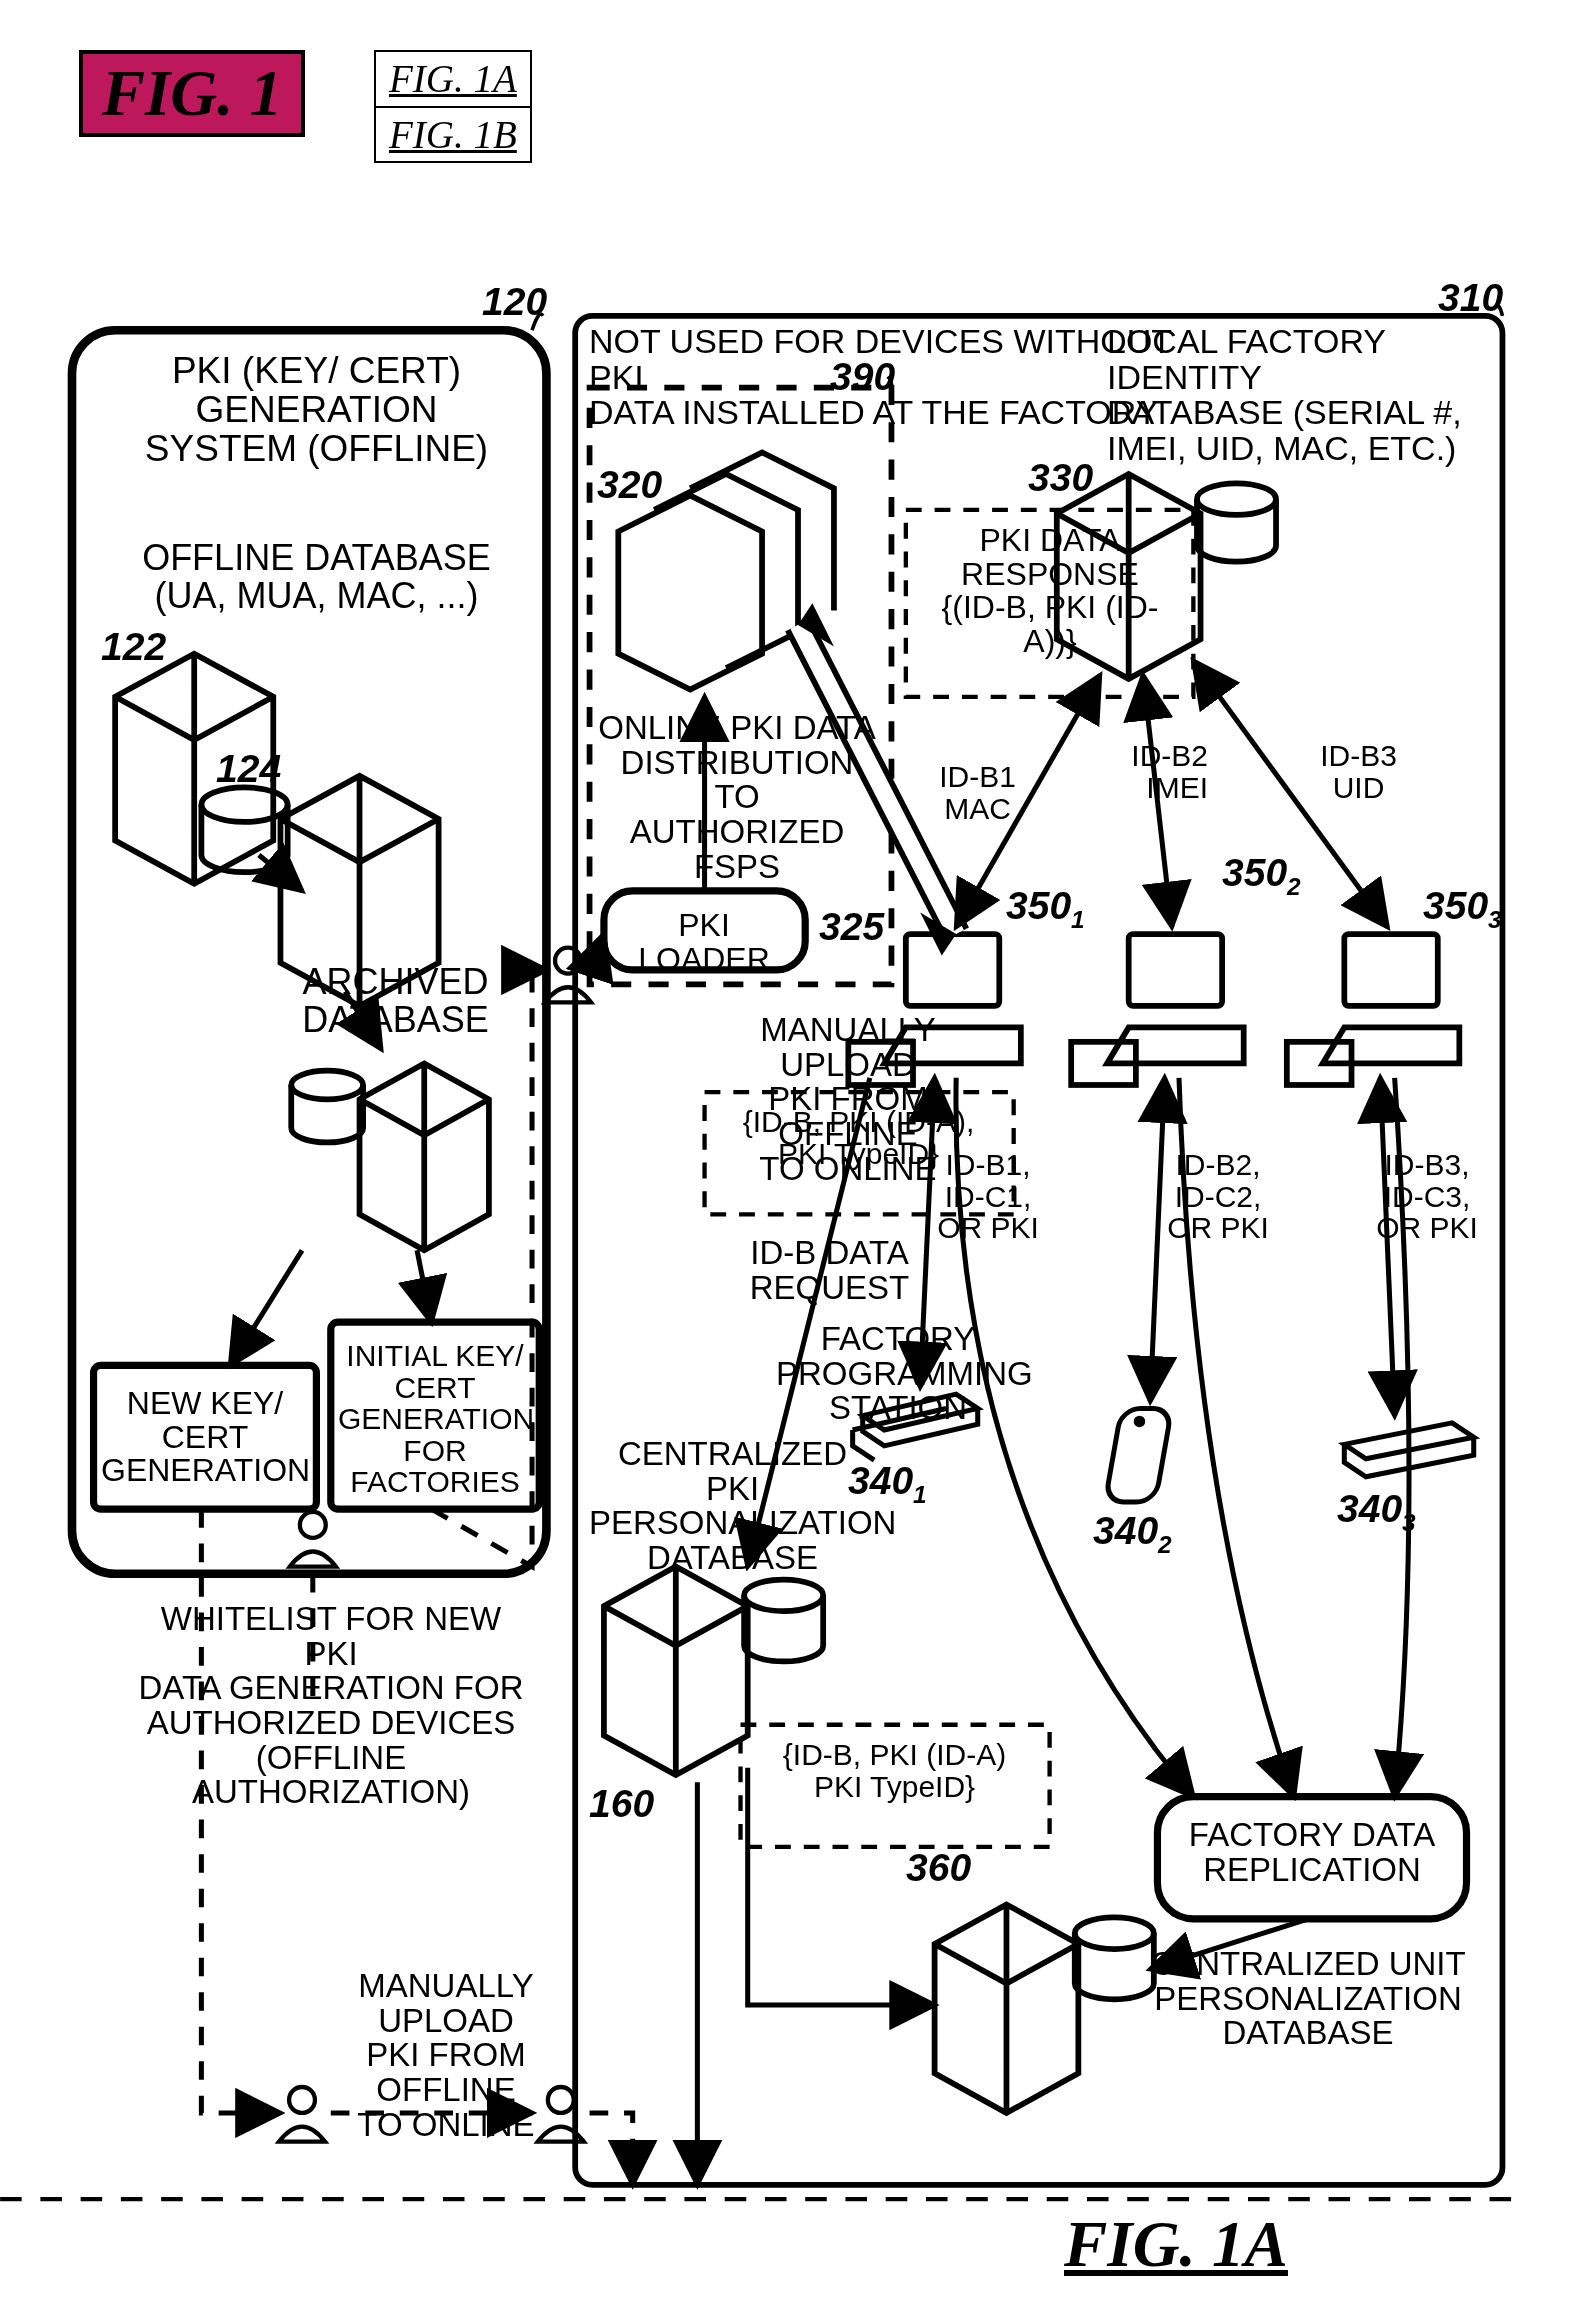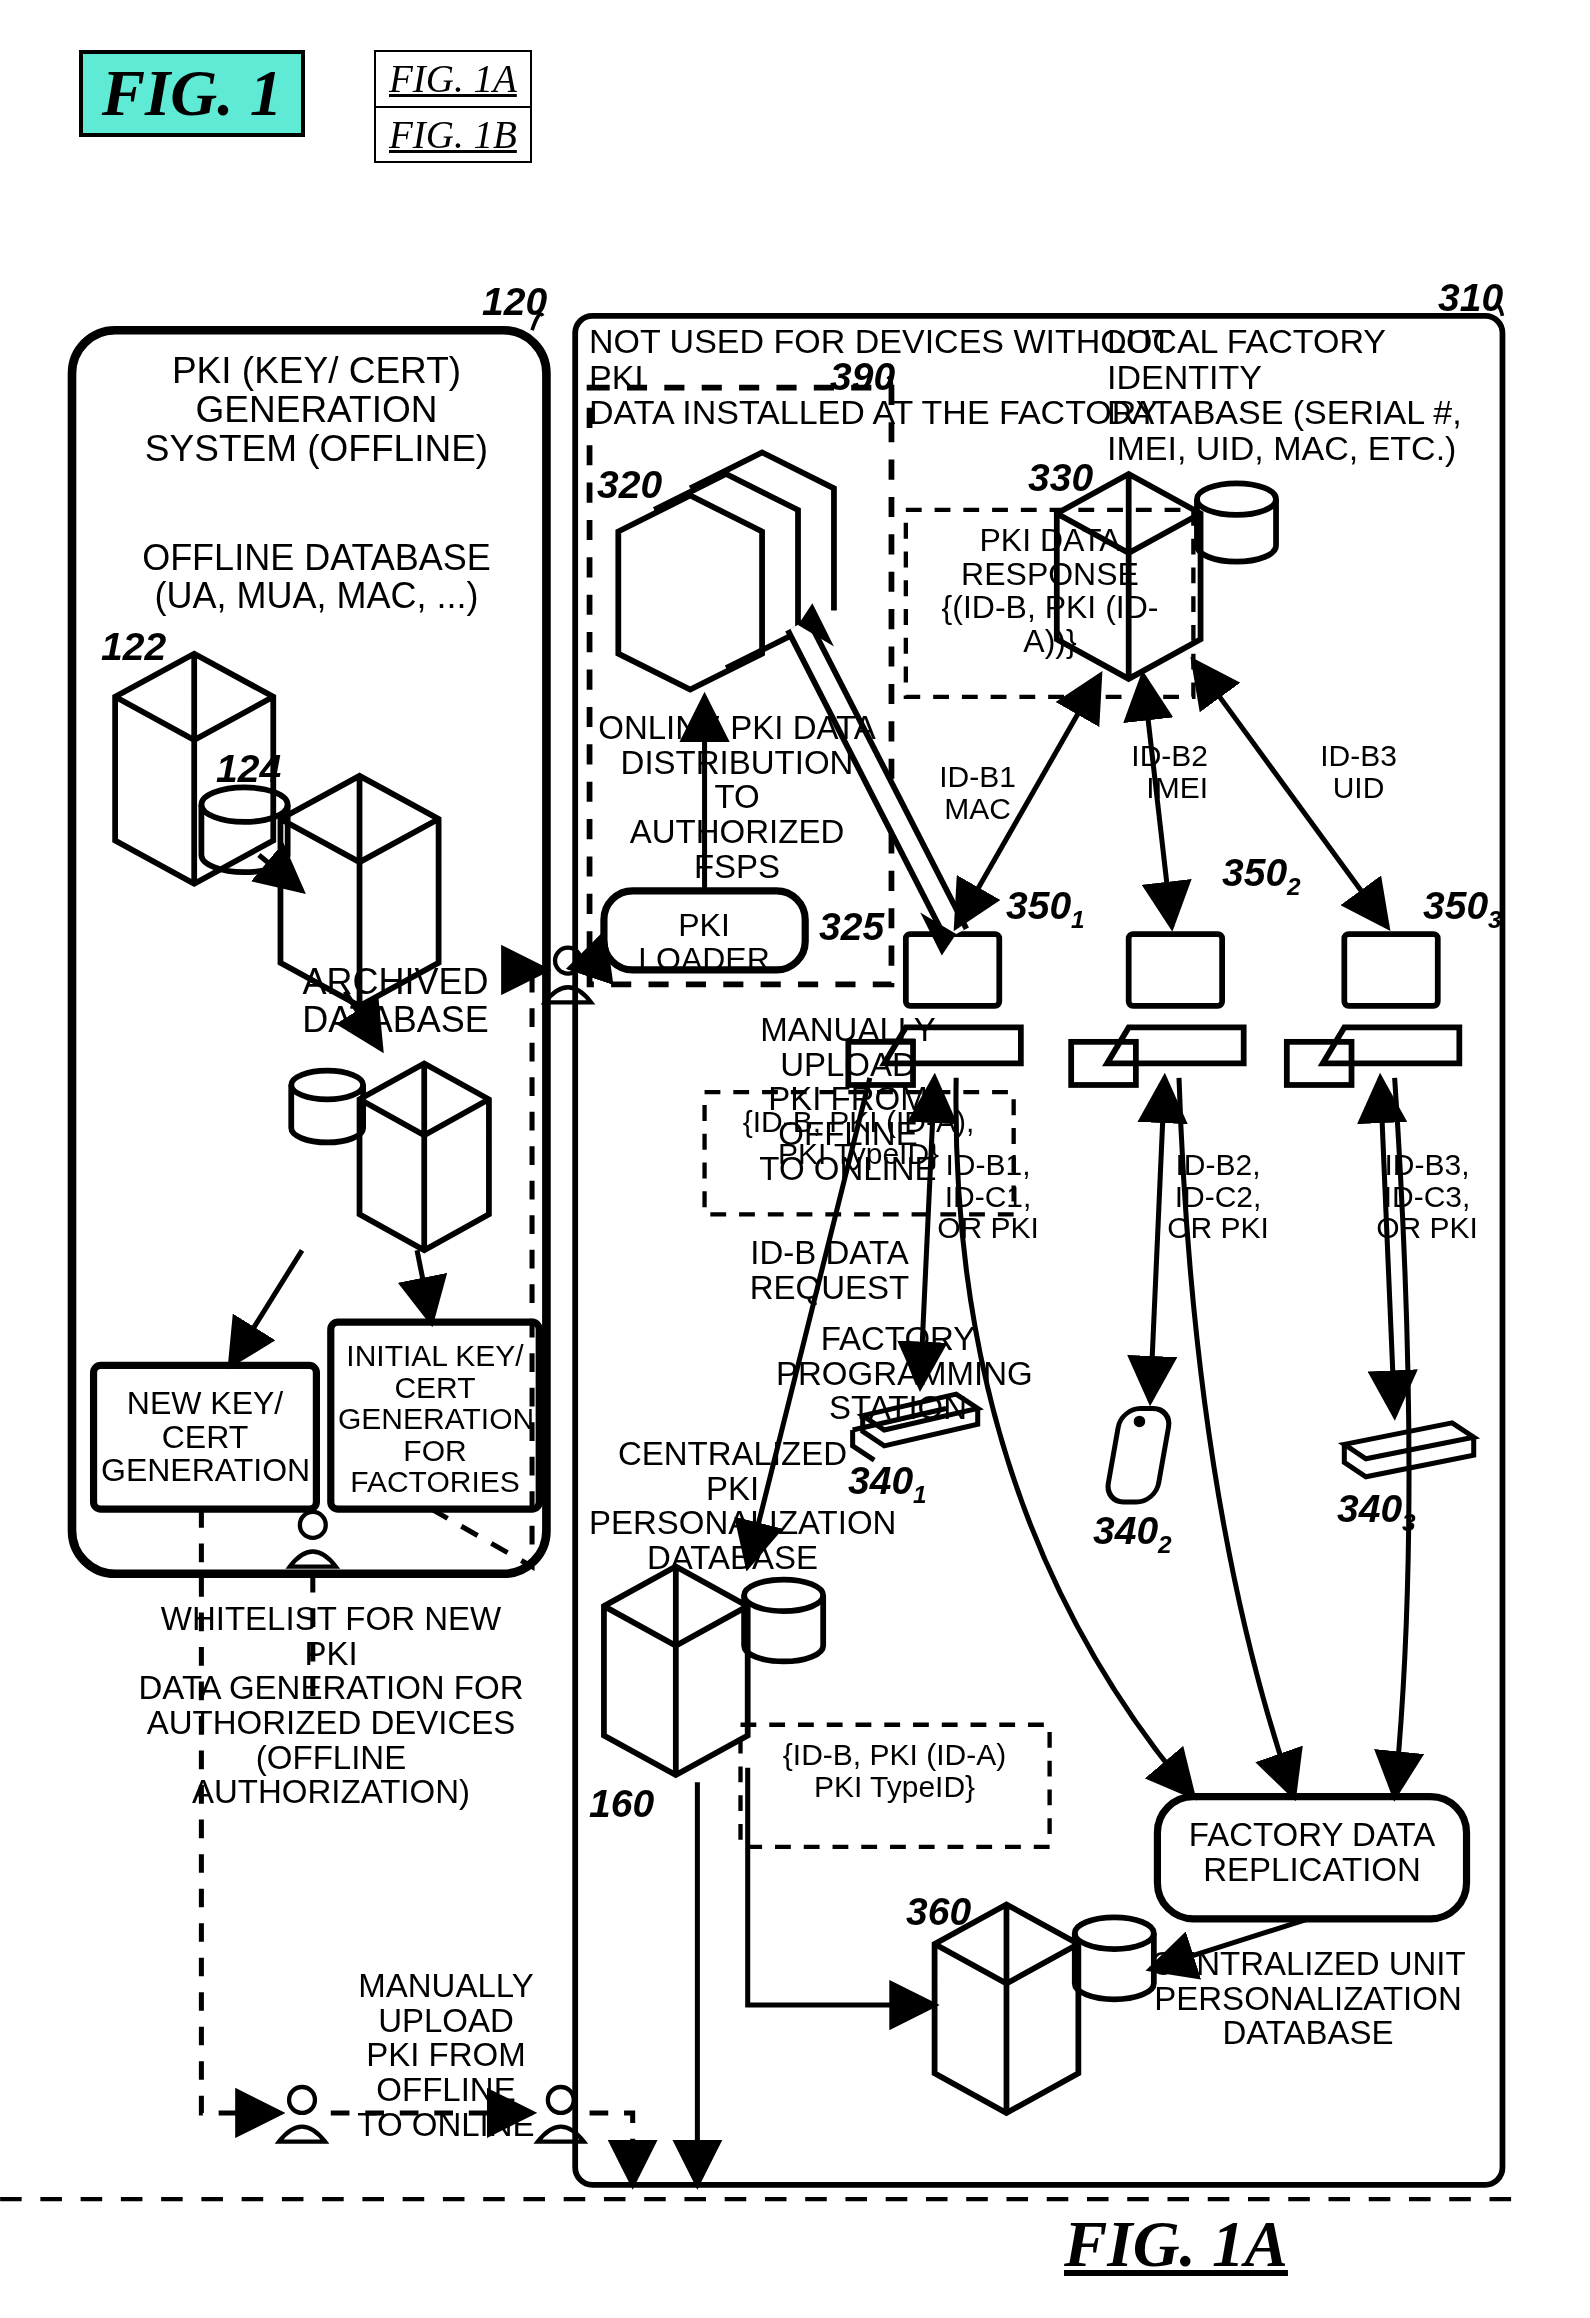--- a/index.html
+++ b/index.html
@@ -11,21 +11,21 @@
     position: relative;
   }
   .fig-title-box {
     position: absolute;
     border: 4.3px solid #000;
     padding: 7.2px 18.7px;
     font-style: italic;
     font-weight: bold;
     font-size: 65px;
     line-height: 1;
-    background: #5eead4;
+    background: #be185d;
   }
   .fig-table {
     position: absolute;
     border-collapse: collapse;
     font-style: italic;
     font-size: 39px;
   }
   .fig-table td {
     border: 2.9px solid #000;
     padding: 4.3px 13px;
@@ -312,21 +312,21 @@
 
 <div class="ref" style="left:410px; top:-7.2px;">120</div>
 <div class="ref" style="left:29px; top:338px;">122</div>
 <div class="ref" style="left:144px; top:460px;">124</div>
 <div class="ref" style="left:517px; top:1495px;">160</div>
 <div class="ref" style="left:1366px; top:-10.8px;">310</div>
 <div class="ref" style="left:525px; top:176px;">320</div>
 <div class="ref" style="left:747px; top:618px;">325</div>
 <div class="ref" style="left:956px; top:169px;">330</div>
 <div class="ref" style="left:758px; top:68px;">390</div>
-<div class="ref" style="left:834px; top:1603px;">360</div>
+<div class="ref" style="left:834px; top:1559px;">360</div>
 
 <div class="ref" style="left:776px; top:1172px;"><span>340</span><span class="sub">1</span></div>
 <div class="ref" style="left:1021px; top:1222px;"><span>340</span><span class="sub">2</span></div>
 <div class="ref" style="left:1265px; top:1200px;"><span>340</span><span class="sub">3</span></div>
 
 <div class="ref" style="left:934px; top:597px;"><span>350</span><span class="sub">1</span></div>
 <div class="ref" style="left:1150px; top:564px;"><span>350</span><span class="sub">2</span></div>
 <div class="ref" style="left:1351px; top:597px;"><span>350</span><span class="sub">3</span></div>
 
 </div>

